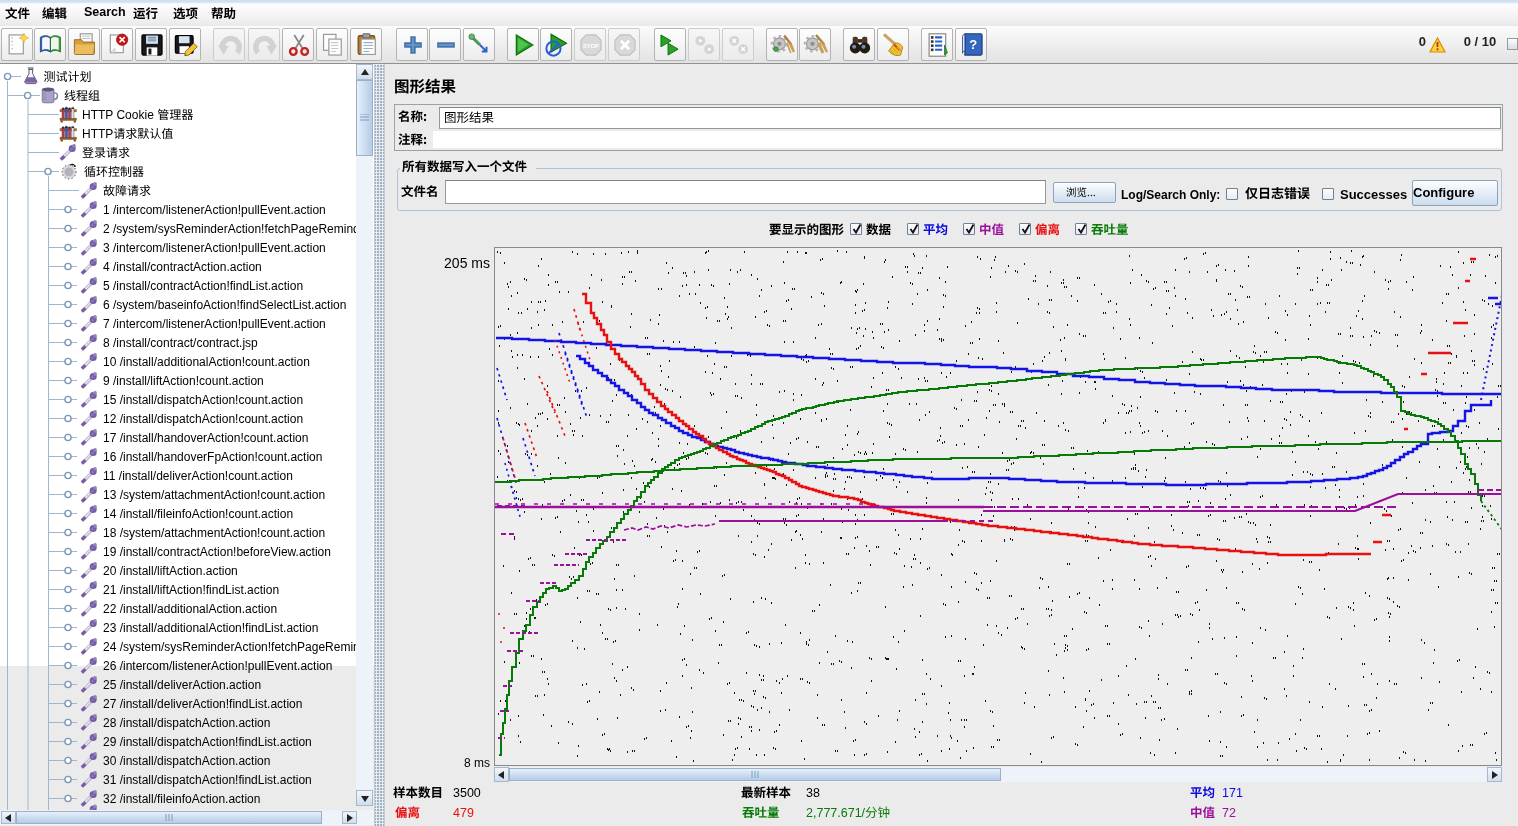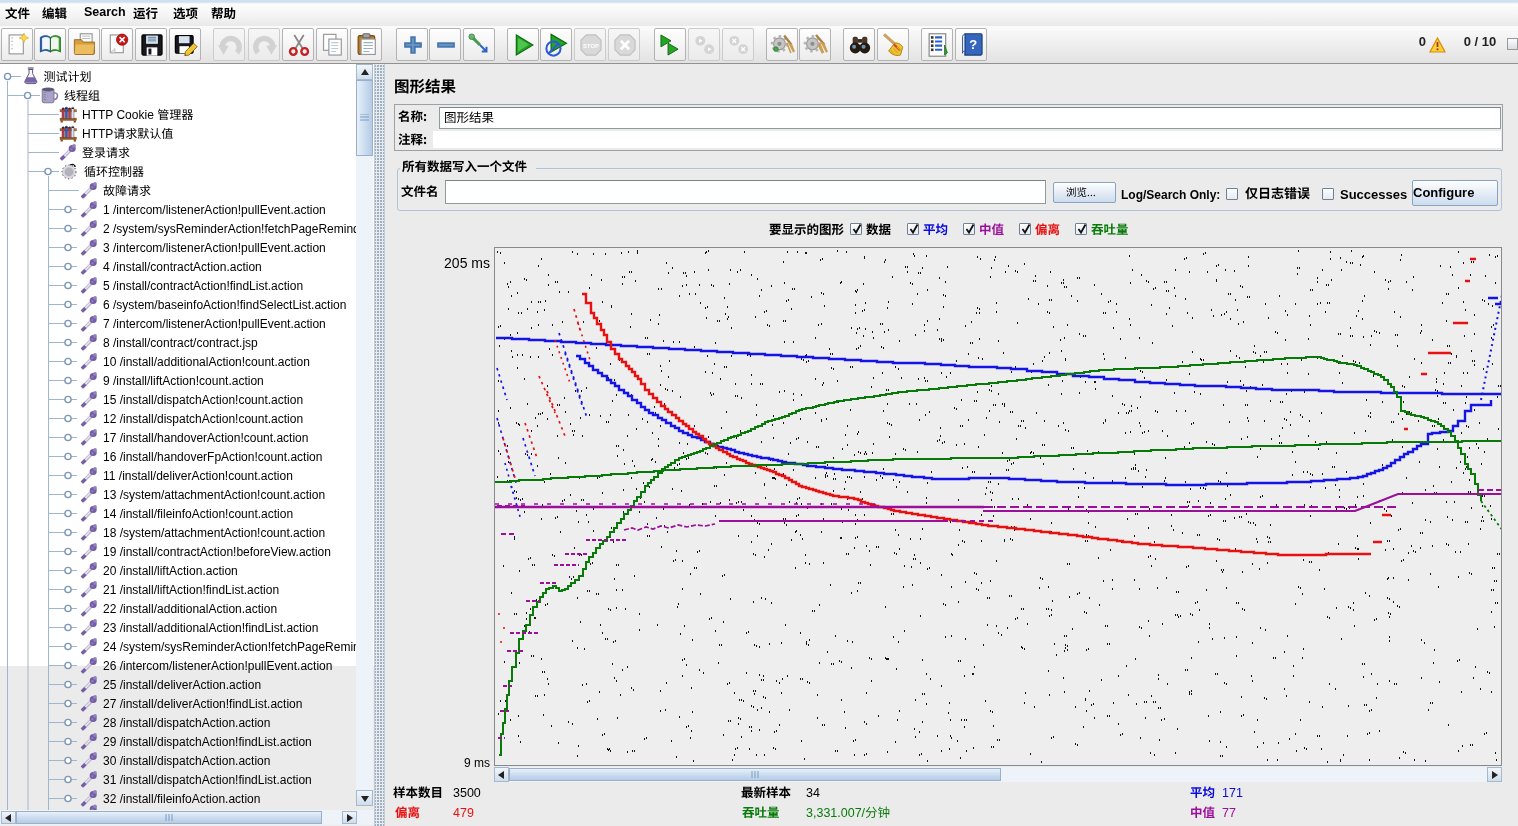--- a/index.html
+++ b/index.html
@@ -566,21 +566,21 @@
       <svg width="12" height="14" viewBox="0 0 12 14">
         <path d="M2.5 6 L5 9.5 L9.5 1.5" stroke="#111" stroke-width="1.8" fill="none"></path>
       </svg>
     </div>
     <div class="cb" style="left:690px;top:158px">
       <svg width="12" height="14" viewBox="0 0 12 14">
         <path d="M2.5 6 L5 9.5 L9.5 1.5" stroke="#111" stroke-width="1.8" fill="none"></path>
       </svg>
     </div>
     <div style="position:absolute;left:20px;top:190px;width:85px;text-align:right;font-size:14px">205 ms</div>
-    <div style="position:absolute;left:20px;top:691px;width:85px;text-align:right;font-size:12px">9 ms</div>
+    <div style="position:absolute;left:20px;top:691px;width:85px;text-align:right;font-size:12px">8 ms</div>
     <div style="position:absolute;left:109px;top:182px;width:1008px;height:519px;border:1px solid #87898c;background:#eeeeee">
       <svg width="1006" height="517" viewBox="0 0 1006 517" style="position:absolute;left:0;top:0">
         <path d="M419 8h1.2M301 191h1.2M303 190h1.2M164 67h1.2M565 92h1.2M358 493h1.2M360 492h1.2M588 88h1.2M590 88h1.2M192 178h1.2M194 179h1.2M29 264h1.2M418 6h1.2M166 299h1.2M656 57h1.2M184 195h1.2M599 470h1.2M42 64h1.2M741 389h1.2M260 225h1.2M132 504h1.2M868 8h1.2M352 178h1.2M15 34h1.2M391 411h1.2M393 411h1.2M776 191h1.2M765 249h1.2M767 248h1.2M328 315h1.2M956 106h1.2M702 287h1.2M704 287h1.2M896 174h1.2M898 174h1.2M291 277h1.2M5 5h1.2M187 313h1.2M98 261h1.2M794 491h1.2M246 452h1.2M248 453h1.2M178 94h1.2M827 459h1.2M516 216h1.2M518 215h1.2M747 324h1.2M753 274h1.2M755 275h1.2M128 264h1.2M895 33h1.2M46 411h1.2M110 391h1.2M112 391h1.2M277 230h1.2M310 315h1.2M495 29h1.2M222 73h1.2M224 73h1.2M33 311h1.2M35 310h1.2M494 142h1.2M496 143h1.2M729 435h1.2M731 436h1.2M371 445h1.2M163 76h1.2M335 106h1.2M337 106h1.2M795 177h1.2M43 54h1.2M45 54h1.2M262 275h1.2M264 276h1.2M40 448h1.2M42 448h1.2M553 339h1.2M527 400h1.2M529 401h1.2M591 402h1.2M593 401h1.2M442 193h1.2M444 192h1.2M356 420h1.2M19 243h1.2M21 244h1.2M392 156h1.2M626 294h1.2M121 317h1.2M123 317h1.2M311 114h1.2M313 113h1.2M472 219h1.2M332 404h1.2M546 514h1.2M475 95h1.2M477 95h1.2M162 377h1.2M16 103h1.2M772 289h1.2M774 290h1.2M570 112h1.2M501 378h1.2M406 130h1.2M841 261h1.2M516 279h1.2M241 255h1.2M243 254h1.2M113 130h1.2M569 90h1.2M974 200h1.2M640 411h1.2M520 371h1.2M522 370h1.2M902 358h1.2M904 359h1.2M30 206h1.2M32 207h1.2M233 473h1.2M235 473h1.2M19 291h1.2M789 171h1.2M791 172h1.2M513 18h1.2M925 300h1.2M644 341h1.2M566 146h1.2M75 247h1.2M486 335h1.2M50 53h1.2M121 342h1.2M735 247h1.2M692 65h1.2M994 7h1.2M630 185h1.2M272 77h1.2M274 78h1.2M631 165h1.2M633 165h1.2M694 444h1.2M696 443h1.2M501 313h1.2M868 429h1.2M301 283h1.2M695 241h1.2M412 244h1.2M343 154h1.2M231 215h1.2M152 276h1.2M989 486h1.2M991 485h1.2M127 36h1.2M3 175h1.2M656 318h1.2M979 162h1.2M23 65h1.2M645 123h1.2M647 124h1.2M676 259h1.2M678 259h1.2M705 111h1.2M361 44h1.2M144 382h1.2M47 424h1.2M49 424h1.2M381 299h1.2M383 299h1.2M676 267h1.2M107 385h1.2M24 415h1.2M937 178h1.2M939 178h1.2M545 210h1.2M254 479h1.2M256 479h1.2M387 230h1.2M259 397h1.2M261 398h1.2M941 134h1.2M521 191h1.2M205 55h1.2M644 90h1.2M187 341h1.2M800 214h1.2M723 233h1.2M725 234h1.2M288 271h1.2M290 271h1.2M640 221h1.2M807 346h1.2M561 407h1.2M266 194h1.2M294 462h1.2M617 233h1.2M107 245h1.2M353 262h1.2M917 42h1.2M798 418h1.2M211 70h1.2M832 55h1.2M834 55h1.2M264 427h1.2M845 10h1.2M227 328h1.2M229 327h1.2M102 230h1.2M104 229h1.2M956 234h1.2M743 76h1.2M378 130h1.2M435 431h1.2M228 487h1.2M121 360h1.2M899 64h1.2M529 16h1.2M659 507h1.2M185 386h1.2M150 90h1.2M152 90h1.2M191 211h1.2M193 210h1.2M424 172h1.2M275 212h1.2M277 212h1.2M369 9h1.2M464 282h1.2M815 268h1.2M134 24h1.2M136 24h1.2M442 488h1.2M985 441h1.2M346 290h1.2M638 220h1.2M640 220h1.2M492 377h1.2M91 140h1.2M787 180h1.2M800 356h1.2M696 176h1.2M698 175h1.2M462 493h1.2M578 221h1.2M245 183h1.2M822 488h1.2M824 488h1.2M714 376h1.2M851 14h1.2M245 22h1.2M856 3h1.2M293 206h1.2M183 356h1.2M837 219h1.2M839 219h1.2M935 455h1.2M937 455h1.2M894 433h1.2M446 93h1.2M448 92h1.2M141 241h1.2M355 119h1.2M357 119h1.2M136 66h1.2M331 225h1.2M335 337h1.2M388 221h1.2M119 331h1.2M114 501h1.2M277 177h1.2M509 293h1.2M755 139h1.2M814 454h1.2M803 339h1.2M805 340h1.2M612 396h1.2M614 396h1.2M772 512h1.2M452 19h1.2M896 268h1.2M94 167h1.2M807 169h1.2M591 287h1.2M593 288h1.2M139 218h1.2M872 486h1.2M874 485h1.2M332 217h1.2M773 70h1.2M450 389h1.2M431 456h1.2M750 157h1.2M752 157h1.2M924 214h1.2M545 330h1.2M547 331h1.2M730 251h1.2M431 250h1.2M340 388h1.2M9 414h1.2M377 84h1.2M405 263h1.2M456 306h1.2M383 468h1.2M569 388h1.2M571 388h1.2M862 288h1.2M900 87h1.2M902 87h1.2M251 425h1.2M609 111h1.2M113 361h1.2M115 362h1.2M840 441h1.2M679 40h1.2M459 160h1.2M461 161h1.2M753 18h1.2M630 230h1.2M517 251h1.2M957 272h1.2M894 389h1.2M644 379h1.2M646 380h1.2M419 481h1.2M757 316h1.2M978 430h1.2M662 164h1.2M970 173h1.2M302 251h1.2M304 250h1.2M874 512h1.2M610 378h1.2M612 378h1.2M739 270h1.2M1000 9h1.2M882 436h1.2M893 41h1.2M963 329h1.2M236 80h1.2M758 104h1.2M760 105h1.2M658 41h1.2M660 40h1.2M360 43h1.2M362 42h1.2M654 388h1.2M204 422h1.2M589 240h1.2M369 267h1.2M603 204h1.2M634 8h1.2M117 416h1.2M654 261h1.2M432 235h1.2M942 201h1.2M410 264h1.2M389 84h1.2M972 125h1.2M367 63h1.2M369 62h1.2M588 479h1.2M446 327h1.2M713 268h1.2M715 267h1.2M87 437h1.2M667 376h1.2M223 415h1.2M879 83h1.2M881 84h1.2M77 476h1.2M814 68h1.2M982 381h1.2M346 452h1.2M326 45h1.2M328 46h1.2M385 228h1.2M430 133h1.2M432 133h1.2M678 282h1.2M408 201h1.2M410 202h1.2M625 487h1.2M627 486h1.2M778 410h1.2M780 410h1.2M800 486h1.2M495 244h1.2M497 245h1.2M983 200h1.2M286 445h1.2M884 483h1.2M773 294h1.2M775 294h1.2M989 204h1.2M260 69h1.2M49 62h1.2M944 219h1.2M918 303h1.2M930 513h1.2M174 113h1.2M473 172h1.2M711 194h1.2M511 222h1.2M513 222h1.2M177 143h1.2M256 136h1.2M502 492h1.2M504 492h1.2M256 268h1.2M714 380h1.2M636 221h1.2M638 221h1.2M197 464h1.2M615 302h1.2M15 87h1.2M84 307h1.2M86 307h1.2M408 339h1.2M127 342h1.2M213 22h1.2M757 395h1.2M420 489h1.2M759 484h1.2M568 32h1.2M499 12h1.2M824 322h1.2M759 98h1.2M49 447h1.2M975 27h1.2M104 444h1.2M515 291h1.2M517 292h1.2M85 374h1.2M83 498h1.2M844 242h1.2M479 153h1.2M481 153h1.2M165 443h1.2M149 491h1.2M151 490h1.2M692 254h1.2M694 254h1.2M31 365h1.2M19 366h1.2M21 366h1.2M960 304h1.2M118 294h1.2M526 173h1.2M528 173h1.2M306 111h1.2M308 112h1.2M968 125h1.2M548 216h1.2M374 303h1.2M768 495h1.2M152 106h1.2M154 106h1.2M814 314h1.2M816 314h1.2M385 76h1.2M387 76h1.2M826 501h1.2M361 101h1.2M363 100h1.2M463 252h1.2M39 370h1.2M165 118h1.2M493 234h1.2M495 234h1.2M834 436h1.2M423 25h1.2M425 25h1.2M378 90h1.2M102 471h1.2M508 105h1.2M256 483h1.2M722 291h1.2M87 188h1.2M795 164h1.2M142 3h1.2M187 412h1.2M189 411h1.2M893 365h1.2M895 366h1.2M142 5h1.2M843 115h1.2M396 266h1.2M398 266h1.2M457 307h1.2M128 202h1.2M156 212h1.2M265 136h1.2M267 136h1.2M12 233h1.2M14 233h1.2M194 257h1.2M987 248h1.2M989 248h1.2M895 139h1.2M489 187h1.2M791 448h1.2M286 395h1.2M277 230h1.2M279 230h1.2M274 464h1.2M769 104h1.2M771 104h1.2M767 137h1.2M485 11h1.2M86 143h1.2M535 506h1.2M336 120h1.2M338 121h1.2M594 443h1.2M874 463h1.2M876 462h1.2M77 183h1.2M79 183h1.2M600 141h1.2M986 273h1.2M988 273h1.2M291 237h1.2M401 239h1.2M520 23h1.2M522 24h1.2M210 60h1.2M212 59h1.2M446 503h1.2M118 394h1.2M120 393h1.2M246 254h1.2M569 403h1.2M762 499h1.2M338 231h1.2M340 231h1.2M419 307h1.2M627 156h1.2M629 157h1.2M305 431h1.2M307 431h1.2M569 444h1.2M494 163h1.2M974 232h1.2M973 296h1.2M715 255h1.2M979 117h1.2M716 62h1.2M519 279h1.2M53 37h1.2M647 185h1.2M649 184h1.2M80 143h1.2M871 152h1.2M334 101h1.2M843 296h1.2M574 349h1.2M215 254h1.2M231 164h1.2M967 498h1.2M278 190h1.2M966 444h1.2M523 251h1.2M894 369h1.2M606 432h1.2M553 423h1.2M847 135h1.2M735 103h1.2M291 53h1.2M293 52h1.2M746 468h1.2M748 467h1.2M1000 505h1.2M514 348h1.2M516 348h1.2M49 234h1.2M660 163h1.2M48 467h1.2M401 421h1.2M316 49h1.2M427 446h1.2M429 446h1.2M847 108h1.2M617 148h1.2M536 204h1.2M538 205h1.2M106 32h1.2M382 259h1.2M384 259h1.2M965 304h1.2M404 301h1.2M996 79h1.2M898 354h1.2M566 35h1.2M568 35h1.2M963 4h1.2M603 310h1.2M951 73h1.2M105 377h1.2M101 346h1.2M103 346h1.2M756 428h1.2M655 505h1.2M29 31h1.2M663 431h1.2M256 458h1.2M258 459h1.2M913 305h1.2M284 435h1.2M307 291h1.2M469 428h1.2M529 455h1.2M392 504h1.2M136 440h1.2M324 415h1.2M455 274h1.2M543 56h1.2M306 493h1.2M403 394h1.2M82 350h1.2M584 145h1.2M67 253h1.2M69 252h1.2M94 40h1.2M816 258h1.2M818 259h1.2M653 183h1.2M450 34h1.2M36 54h1.2M785 154h1.2M787 154h1.2M214 371h1.2M216 370h1.2M997 320h1.2M999 320h1.2M764 321h1.2M495 333h1.2M410 19h1.2M412 19h1.2M623 428h1.2M463 413h1.2M465 413h1.2M296 61h1.2M112 501h1.2M913 332h1.2M29 131h1.2M992 424h1.2M994 425h1.2M938 415h1.2M971 178h1.2M973 179h1.2M532 376h1.2M239 507h1.2M121 433h1.2M955 19h1.2M683 369h1.2M685 368h1.2M507 156h1.2M509 156h1.2M369 507h1.2M371 506h1.2M892 293h1.2M894 293h1.2M91 436h1.2M121 147h1.2M60 34h1.2M62 34h1.2M251 385h1.2M253 384h1.2M177 241h1.2M326 173h1.2M188 205h1.2M82 400h1.2M623 476h1.2M782 512h1.2M456 490h1.2M507 205h1.2M976 260h1.2M510 24h1.2M727 324h1.2M812 224h1.2M243 288h1.2M566 103h1.2M42 218h1.2M356 345h1.2M473 106h1.2M219 116h1.2M640 266h1.2M642 266h1.2M706 112h1.2M708 112h1.2M345 290h1.2M515 164h1.2M517 164h1.2M682 481h1.2M854 260h1.2M169 156h1.2M425 291h1.2M216 37h1.2M218 38h1.2M949 125h1.2M431 255h1.2M890 302h1.2M911 230h1.2M481 341h1.2M483 342h1.2M10 453h1.2M78 329h1.2M5 453h1.2M455 488h1.2M467 220h1.2M556 490h1.2M558 489h1.2M216 147h1.2M218 146h1.2M582 53h1.2M585 129h1.2M259 446h1.2M690 234h1.2M95 316h1.2M97 315h1.2M327 477h1.2M329 477h1.2M490 453h1.2M310 307h1.2M726 322h1.2M728 322h1.2M478 500h1.2M892 331h1.2M966 185h1.2M25 494h1.2M980 419h1.2M951 296h1.2M953 297h1.2M169 278h1.2M157 211h1.2M660 454h1.2M992 191h1.2M398 232h1.2M745 38h1.2M747 39h1.2M930 272h1.2M246 489h1.2M557 353h1.2M195 490h1.2M482 60h1.2M484 61h1.2M746 449h1.2M726 67h1.2M694 24h1.2M390 410h1.2M392 411h1.2M846 391h1.2M577 381h1.2M947 55h1.2M19 289h1.2M775 153h1.2M612 468h1.2M614 468h1.2M961 108h1.2M182 217h1.2M184 216h1.2M393 54h1.2M213 189h1.2M552 64h1.2M554 65h1.2M62 157h1.2M64 157h1.2M775 277h1.2M425 315h1.2M295 195h1.2M165 463h1.2M535 205h1.2M975 497h1.2M977 497h1.2M128 242h1.2M822 34h1.2M893 34h1.2M729 390h1.2M470 334h1.2M444 71h1.2M530 180h1.2M891 263h1.2M512 380h1.2M829 341h1.2M599 37h1.2M870 345h1.2M148 235h1.2M951 46h1.2M953 46h1.2M789 441h1.2M613 54h1.2M615 53h1.2M865 17h1.2M653 373h1.2M207 256h1.2M188 25h1.2M177 20h1.2M639 332h1.2M284 144h1.2M57 307h1.2M59 308h1.2M119 430h1.2M935 326h1.2M205 346h1.2M403 287h1.2M845 513h1.2M501 55h1.2M977 113h1.2M979 113h1.2M107 487h1.2M109 486h1.2M875 275h1.2M670 210h1.2M65 284h1.2M220 95h1.2M904 510h1.2M331 171h1.2M269 309h1.2M284 477h1.2M996 364h1.2M580 459h1.2M45 166h1.2M47 165h1.2M986 216h1.2M739 23h1.2M892 350h1.2M894 351h1.2M617 341h1.2M352 229h1.2M354 229h1.2M792 116h1.2M345 35h1.2M996 342h1.2M998 342h1.2M695 366h1.2M697 367h1.2M631 418h1.2M409 318h1.2M658 454h1.2M894 393h1.2M70 164h1.2M584 86h1.2M321 199h1.2M323 199h1.2M252 107h1.2M336 416h1.2M338 416h1.2M708 240h1.2M710 241h1.2M887 154h1.2M667 183h1.2M420 87h1.2M64 44h1.2M344 413h1.2M346 414h1.2M855 15h1.2M857 15h1.2M580 496h1.2M582 497h1.2M77 393h1.2M970 62h1.2M271 218h1.2M232 71h1.2M274 396h1.2M266 432h1.2M268 432h1.2M765 108h1.2M53 436h1.2M979 67h1.2M867 416h1.2M869 416h1.2M15 472h1.2M610 172h1.2M235 351h1.2M53 27h1.2M322 470h1.2M809 500h1.2M811 501h1.2M681 344h1.2M683 344h1.2M744 269h1.2M746 269h1.2M806 112h1.2M845 512h1.2M953 115h1.2M955 115h1.2M868 236h1.2M868 248h1.2M92 454h1.2M94 453h1.2M317 363h1.2M319 363h1.2M813 126h1.2M266 460h1.2M369 474h1.2M386 99h1.2M388 100h1.2M219 238h1.2M221 238h1.2M844 249h1.2M290 73h1.2M312 260h1.2M314 259h1.2M730 22h1.2M298 222h1.2M352 393h1.2M432 513h1.2M19 366h1.2M288 226h1.2M914 129h1.2M680 505h1.2M843 86h1.2M845 86h1.2M791 146h1.2M696 410h1.2M145 250h1.2M911 166h1.2M31 371h1.2M391 142h1.2M393 142h1.2M40 370h1.2M110 6h1.2M663 427h1.2M741 408h1.2M635 77h1.2M987 258h1.2M13 39h1.2M191 479h1.2M193 478h1.2M889 261h1.2M471 503h1.2M195 326h1.2M258 354h1.2M375 317h1.2M498 478h1.2M37 317h1.2M39 317h1.2M469 196h1.2M154 239h1.2M133 167h1.2M848 507h1.2M465 510h1.2M801 503h1.2M677 78h1.2M166 100h1.2M296 292h1.2M621 56h1.2M862 249h1.2M656 448h1.2M634 163h1.2M636 163h1.2M477 224h1.2M479 224h1.2M554 368h1.2M556 367h1.2M417 337h1.2M920 304h1.2M432 73h1.2M926 430h1.2M22 107h1.2M266 42h1.2M781 198h1.2M85 170h1.2M822 110h1.2M104 73h1.2M725 508h1.2M727 508h1.2M402 472h1.2M76 331h1.2M703 253h1.2M858 362h1.2M822 56h1.2M859 378h1.2M398 389h1.2M751 266h1.2M926 115h1.2M171 435h1.2M359 207h1.2M643 223h1.2M533 51h1.2M356 80h1.2M556 362h1.2M215 145h1.2M741 355h1.2M743 355h1.2M703 394h1.2M22 45h1.2M733 46h1.2M735 46h1.2M41 352h1.2M279 221h1.2M469 479h1.2M608 65h1.2M610 65h1.2M832 514h1.2M3 466h1.2M130 361h1.2M276 296h1.2M608 175h1.2M925 285h1.2M927 285h1.2M8 318h1.2M681 163h1.2M630 110h1.2M288 175h1.2M445 188h1.2M425 368h1.2M522 75h1.2M170 141h1.2M172 142h1.2M390 359h1.2M363 335h1.2M365 335h1.2M300 284h1.2M116 59h1.2M427 474h1.2M478 426h1.2M680 367h1.2M682 367h1.2M376 433h1.2M181 509h1.2M456 388h1.2M482 9h1.2M653 309h1.2M655 308h1.2M369 206h1.2M371 206h1.2M127 29h1.2M129 29h1.2M873 168h1.2M875 169h1.2M330 227h1.2M929 395h1.2M376 139h1.2M547 197h1.2M549 197h1.2M212 108h1.2M651 33h1.2M653 34h1.2M172 284h1.2M350 480h1.2M234 252h1.2M3 79h1.2M5 78h1.2M467 293h1.2M469 294h1.2M841 360h1.2M693 258h1.2M618 455h1.2M487 111h1.2M887 217h1.2M224 397h1.2M226 397h1.2M752 189h1.2M725 464h1.2M228 374h1.2M448 47h1.2M450 48h1.2M483 110h1.2M853 359h1.2M855 360h1.2M495 463h1.2M497 464h1.2M637 22h1.2M240 136h1.2M325 12h1.2M327 11h1.2M769 450h1.2M771 451h1.2M933 462h1.2M381 232h1.2M170 462h1.2M310 5h1.2M199 99h1.2M409 383h1.2M808 401h1.2M352 197h1.2M486 293h1.2M360 290h1.2M362 289h1.2M23 468h1.2M890 32h1.2M229 119h1.2M231 119h1.2M306 256h1.2M422 46h1.2M863 301h1.2M600 279h1.2M732 134h1.2M832 369h1.2M834 370h1.2M281 433h1.2M761 291h1.2M952 98h1.2M954 98h1.2M544 340h1.2M680 22h1.2M137 213h1.2M430 167h1.2M699 144h1.2M958 162h1.2M721 18h1.2M723 17h1.2M232 436h1.2M234 435h1.2M930 242h1.2M907 199h1.2M210 205h1.2M212 206h1.2M690 51h1.2M292 428h1.2M625 91h1.2M326 172h1.2M111 174h1.2M113 174h1.2M368 88h1.2M496 252h1.2M593 264h1.2M591 463h1.2M728 273h1.2M730 273h1.2M258 443h1.2M260 443h1.2M526 399h1.2M88 74h1.2M3 163h1.2M968 225h1.2M990 28h1.2M369 229h1.2M374 410h1.2M376 411h1.2M166 41h1.2M444 91h1.2M446 91h1.2M297 41h1.2M299 41h1.2M762 209h1.2M22 85h1.2M594 350h1.2M363 204h1.2M365 205h1.2M288 14h1.2M590 293h1.2M592 293h1.2M191 417h1.2M633 204h1.2M498 268h1.2M356 230h1.2M953 477h1.2M400 494h1.2M957 27h1.2M919 512h1.2M254 501h1.2M268 428h1.2M311 396h1.2M313 397h1.2M256 127h1.2M671 43h1.2M673 43h1.2M264 482h1.2M944 434h1.2M769 173h1.2M898 301h1.2M971 149h1.2M268 449h1.2M270 450h1.2M979 86h1.2M879 372h1.2M881 371h1.2M311 394h1.2M660 311h1.2M176 493h1.2M351 4h1.2M898 330h1.2M159 159h1.2M168 93h1.2M514 212h1.2M704 362h1.2M105 168h1.2M181 303h1.2M582 30h1.2M584 30h1.2M981 196h1.2M270 351h1.2M589 364h1.2M591 365h1.2M555 24h1.2M741 108h1.2M617 332h1.2M914 164h1.2M916 165h1.2M751 143h1.2M855 88h1.2M857 88h1.2M721 313h1.2M23 488h1.2M314 392h1.2M805 472h1.2M432 321h1.2M434 320h1.2M875 97h1.2M997 116h1.2M73 474h1.2M712 24h1.2M599 134h1.2M570 111h1.2M649 130h1.2M671 330h1.2M669 34h1.2M671 34h1.2M481 65h1.2M973 244h1.2M975 244h1.2M429 77h1.2M136 147h1.2M867 53h1.2M243 470h1.2M245 471h1.2M729 66h1.2M484 91h1.2M240 148h1.2M242 148h1.2M112 292h1.2M4 98h1.2M496 138h1.2M397 29h1.2M349 241h1.2M813 188h1.2M454 501h1.2M56 478h1.2M147 171h1.2M939 402h1.2M488 397h1.2M538 33h1.2M540 33h1.2M404 93h1.2M324 357h1.2M642 160h1.2M301 255h1.2M808 312h1.2M907 138h1.2M909 139h1.2M359 507h1.2M714 493h1.2M184 469h1.2M242 24h1.2M429 130h1.2M461 113h1.2M645 490h1.2M191 37h1.2M554 447h1.2M926 392h1.2M362 81h1.2M364 80h1.2M269 64h1.2M271 63h1.2M278 500h1.2M280 501h1.2M491 240h1.2M202 304h1.2M204 303h1.2M750 119h1.2M863 311h1.2M139 328h1.2M311 5h1.2M163 191h1.2M669 471h1.2M243 476h1.2M16 345h1.2M509 158h1.2M645 178h1.2M392 175h1.2M394 176h1.2M400 119h1.2M394 189h1.2M479 325h1.2M481 326h1.2M127 422h1.2M362 343h1.2M815 42h1.2M817 42h1.2M746 114h1.2M893 330h1.2M874 348h1.2M46 271h1.2M424 484h1.2M427 412h1.2M199 320h1.2M201 320h1.2M985 249h1.2M907 171h1.2M328 135h1.2M350 234h1.2M731 340h1.2M672 436h1.2M940 142h1.2M942 143h1.2M320 165h1.2M60 270h1.2M62 269h1.2M21 175h1.2M23 176h1.2M590 451h1.2M187 428h1.2M237 512h1.2M925 85h1.2M783 495h1.2M908 504h1.2M910 505h1.2M29 378h1.2M63 495h1.2M884 253h1.2M859 185h1.2M322 447h1.2M948 155h1.2M950 155h1.2M504 174h1.2M290 377h1.2M261 507h1.2M236 108h1.2M152 174h1.2M32 156h1.2M453 465h1.2M835 4h1.2M463 354h1.2M184 48h1.2M653 280h1.2M43 77h1.2M641 456h1.2M802 26h1.2M455 472h1.2M239 445h1.2M937 92h1.2M906 313h1.2M908 312h1.2M418 311h1.2M420 311h1.2M415 35h1.2M417 36h1.2M784 48h1.2M841 205h1.2M926 83h1.2M499 259h1.2M582 346h1.2M584 345h1.2M446 438h1.2M15 160h1.2M567 133h1.2M229 50h1.2M390 12h1.2M792 388h1.2M598 230h1.2M765 380h1.2M988 121h1.2M431 426h1.2M132 188h1.2M512 213h1.2M551 361h1.2M553 361h1.2M650 470h1.2M158 148h1.2M477 426h1.2M635 35h1.2M694 446h1.2M696 446h1.2M807 410h1.2M999 379h1.2M987 269h1.2M570 400h1.2M26 65h1.2M55 226h1.2M864 115h1.2M851 224h1.2M144 366h1.2M961 220h1.2M311 107h1.2M160 165h1.2M858 113h1.2M860 114h1.2M717 196h1.2M719 197h1.2M178 313h1.2M180 312h1.2M69 150h1.2M746 191h1.2M539 459h1.2M92 343h1.2M94 343h1.2M757 433h1.2M503 385h1.2M952 269h1.2M149 254h1.2M463 297h1.2M338 210h1.2M519 282h1.2M2 229h1.2M523 178h1.2M525 178h1.2M133 4h1.2M559 396h1.2M35 361h1.2M711 342h1.2M281 226h1.2M465 178h1.2M467 178h1.2M199 178h1.2M971 219h1.2M670 230h1.2M363 184h1.2M371 476h1.2M939 245h1.2M941 245h1.2M490 246h1.2M83 274h1.2M339 226h1.2M876 88h1.2M604 357h1.2M266 350h1.2M466 472h1.2M858 355h1.2M355 162h1.2M569 39h1.2M571 39h1.2M25 252h1.2M27 251h1.2M300 320h1.2M827 22h1.2M708 6h1.2M710 5h1.2M999 333h1.2M1001 333h1.2M166 123h1.2M590 452h1.2M24 323h1.2M572 402h1.2M530 445h1.2M256 294h1.2M649 454h1.2M651 454h1.2M720 426h1.2M722 426h1.2M476 74h1.2M420 452h1.2M362 272h1.2M42 178h1.2M552 38h1.2M498 157h1.2M500 157h1.2M359 300h1.2M570 397h1.2M572 398h1.2M822 30h1.2M357 394h1.2M823 201h1.2M760 277h1.2M75 176h1.2M664 492h1.2M651 222h1.2M948 136h1.2M16 48h1.2M312 194h1.2M244 452h1.2M852 488h1.2M903 166h1.2M770 382h1.2M469 472h1.2M471 472h1.2M470 391h1.2M306 147h1.2M784 195h1.2M786 195h1.2M831 37h1.2M833 37h1.2M666 472h1.2M278 230h1.2M280 231h1.2M196 483h1.2M50 357h1.2M52 356h1.2M287 431h1.2M970 274h1.2M972 274h1.2M34 384h1.2M879 24h1.2M434 164h1.2M996 444h1.2M501 64h1.2M194 46h1.2M62 188h1.2M826 165h1.2M305 171h1.2M432 42h1.2M895 216h1.2M554 284h1.2M556 284h1.2M320 90h1.2M191 28h1.2M262 462h1.2M424 507h1.2M426 506h1.2M404 463h1.2M221 103h1.2M226 180h1.2M576 200h1.2M578 200h1.2M526 361h1.2M528 361h1.2M835 11h1.2M144 264h1.2M492 350h1.2M494 350h1.2M210 5h1.2M1003 138h1.2M1005 138h1.2M1001 512h1.2M198 513h1.2M57 107h1.2M204 37h1.2M869 457h1.2M871 457h1.2M279 484h1.2M281 483h1.2M961 109h1.2M976 14h1.2M978 14h1.2M650 229h1.2M446 125h1.2M82 508h1.2M305 287h1.2M124 112h1.2M126 112h1.2M258 306h1.2M260 307h1.2M461 197h1.2M182 359h1.2M451 129h1.2M132 419h1.2M129 216h1.2M101 100h1.2M965 214h1.2M717 391h1.2M466 152h1.2M122 470h1.2M690 422h1.2M692 422h1.2M762 472h1.2M36 408h1.2M38 408h1.2M796 143h1.2M350 152h1.2M96 27h1.2M853 458h1.2M868 89h1.2M860 300h1.2M862 301h1.2M454 455h1.2M483 199h1.2M301 268h1.2M303 267h1.2M225 131h1.2M86 252h1.2M88 252h1.2M152 288h1.2M154 288h1.2M943 339h1.2M342 133h1.2M814 173h1.2M500 9h1.2M448 356h1.2M450 357h1.2M881 450h1.2M208 425h1.2M189 378h1.2M79 300h1.2M340 503h1.2M342 503h1.2M185 149h1.2M220 383h1.2M89 401h1.2M663 460h1.2M665 460h1.2M479 419h1.2M179 220h1.2M21 250h1.2M273 302h1.2M798 428h1.2M752 49h1.2M754 49h1.2M590 134h1.2M447 195h1.2M449 194h1.2M326 256h1.2M255 108h1.2M725 494h1.2M721 33h1.2M747 361h1.2M749 362h1.2M416 319h1.2M876 426h1.2M568 430h1.2M1002 306h1.2M1004 306h1.2M264 399h1.2M740 301h1.2M583 240h1.2M455 125h1.2M547 113h1.2M43 109h1.2M43 18h1.2M608 333h1.2M399 305h1.2M401 306h1.2M802 20h1.2M804 20h1.2M713 468h1.2M962 413h1.2M964 412h1.2M197 392h1.2M17 109h1.2M312 434h1.2M314 435h1.2M140 33h1.2M338 243h1.2M554 52h1.2M556 52h1.2M469 294h1.2M113 502h1.2M115 503h1.2M815 226h1.2M817 227h1.2M899 436h1.2M901 436h1.2M125 447h1.2M54 101h1.2M276 355h1.2M309 511h1.2M789 404h1.2M387 125h1.2M659 294h1.2M248 262h1.2M576 48h1.2M491 170h1.2M974 325h1.2M976 326h1.2M52 431h1.2M122 208h1.2M412 24h1.2M63 210h1.2M121 198h1.2M123 198h1.2M731 499h1.2M691 319h1.2M693 318h1.2M327 137h1.2M173 25h1.2M700 355h1.2M702 354h1.2M570 182h1.2M393 82h1.2M572 316h1.2M574 316h1.2M689 11h1.2M691 10h1.2M849 260h1.2M851 261h1.2M349 464h1.2M211 4h1.2M213 3h1.2M135 79h1.2M809 144h1.2M916 298h1.2M305 385h1.2M662 340h1.2M496 499h1.2M498 499h1.2M196 440h1.2M833 305h1.2M596 457h1.2M598 456h1.2M792 67h1.2M917 255h1.2M347 201h1.2M772 315h1.2M138 442h1.2M57 77h1.2M240 501h1.2M242 500h1.2M639 288h1.2M553 137h1.2M735 71h1.2M918 29h1.2M830 240h1.2M903 282h1.2M905 281h1.2M74 329h1.2M846 22h1.2M137 503h1.2M139 503h1.2M902 98h1.2M606 46h1.2M506 387h1.2M1000 355h1.2M1002 355h1.2M942 148h1.2M694 195h1.2M554 105h1.2M987 52h1.2M989 53h1.2M645 149h1.2M535 271h1.2M808 224h1.2M269 507h1.2M234 36h1.2M13 61h1.2M351 306h1.2M353 306h1.2M780 84h1.2M782 85h1.2M633 447h1.2M314 316h1.2M963 503h1.2M456 339h1.2M448 59h1.2M172 164h1.2M414 156h1.2M740 52h1.2M269 237h1.2M310 108h1.2M906 7h1.2M370 55h1.2M985 281h1.2M908 154h1.2M573 183h1.2M732 238h1.2M870 183h1.2M70 215h1.2M421 156h1.2M758 275h1.2M672 188h1.2M1002 8h1.2M721 32h1.2M558 79h1.2M367 251h1.2M328 271h1.2M632 271h1.2M635 184h1.2M556 275h1.2M12 36h1.2M220 268h1.2M968 54h1.2M289 143h1.2M230 66h1.2M186 243h1.2M141 181h1.2M861 68h1.2M431 8h1.2M119 132h1.2M621 64h1.2M923 173h1.2M1002 149h1.2M592 203h1.2M644 175h1.2M618 80h1.2M731 225h1.2M608 106h1.2M361 85h1.2M43 166h1.2M875 165h1.2M984 175h1.2M36 183h1.2M27 107h1.2M995 258h1.2M392 60h1.2M73 44h1.2M225 255h1.2M346 261h1.2M937 298h1.2M320 230h1.2M680 48h1.2M784 188h1.2M109 128h1.2M298 146h1.2M232 59h1.2M12 198h1.2M298 94h1.2M640 217h1.2M415 291h1.2M155 72h1.2M792 125h1.2M152 237h1.2M81 263h1.2M330 229h1.2M388 163h1.2M294 254h1.2M368 36h1.2M938 238h1.2M320 131h1.2M417 56h1.2M797 227h1.2M800 56h1.2M370 204h1.2M101 228h1.2M342 3h1.2M347 274h1.2M365 98h1.2M115 116h1.2M98 6h1.2M647 239h1.2M400 282h1.2M503 146h1.2M486 267h1.2M516 124h1.2M298 152h1.2M600 134h1.2M905 12h1.2M444 30h1.2M369 255h1.2M976 103h1.2M634 71h1.2M46 11h1.2M610 173h1.2M827 226h1.2M199 24h1.2M748 74h1.2M805 167h1.2M825 55h1.2M360 267h1.2M117 153h1.2M427 281h1.2M192 196h1.2M165 137h1.2M360 57h1.2M745 133h1.2M730 263h1.2M121 278h1.2M966 138h1.2M36 80h1.2M107 54h1.2M278 168h1.2M98 283h1.2M470 78h1.2M24 177h1.2M809 257h1.2M623 165h1.2M22 120h1.2M993 56h1.2M831 194h1.2M679 145h1.2M404 234h1.2M728 157h1.2M3 133h1.2M256 27h1.2M520 119h1.2M996 90h1.2M869 48h1.2M549 109h1.2M31 32h1.2M573 261h1.2M32 61h1.2M820 194h1.2M690 163h1.2M246 150h1.2M47 257h1.2M9 15h1.2M540 28h1.2M332 228h1.2M422 204h1.2M262 288h1.2M78 187h1.2M210 124h1.2M302 4h1.2M972 209h1.2M803 3h1.2M689 199h1.2M190 25h1.2M694 126h1.2M360 276h1.2M863 63h1.2M753 9h1.2M292 4h1.2M674 60h1.2M503 93h1.2M229 227h1.2M241 190h1.2M593 275h1.2M187 38h1.2M744 110h1.2M790 92h1.2M93 274h1.2M762 294h1.2M997 58h1.2M67 74h1.2M269 236h1.2M697 70h1.2M687 114h1.2M951 254h1.2M115 167h1.2M168 261h1.2M970 221h1.2M770 56h1.2M371 298h1.2M365 244h1.2M489 259h1.2M959 254h1.2M919 111h1.2M136 230h1.2M878 128h1.2M378 196h1.2M963 40h1.2M815 239h1.2M705 240h1.2M583 249h1.2M591 262h1.2M945 18h1.2M621 293h1.2M369 10h1.2M396 177h1.2M259 272h1.2M9 91h1.2M815 77h1.2M184 94h1.2M196 221h1.2M867 71h1.2M860 257h1.2M403 121h1.2M884 85h1.2M687 285h1.2M572 77h1.2M549 173h1.2M484 65h1.2M23 251h1.2M5 206h1.2M289 94h1.2M52 171h1.2M200 46h1.2M538 116h1.2M323 77h1.2M436 224h1.2M970 155h1.2M329 58h1.2M742 62h1.2M165 178h1.2M496 20h1.2M2 4h1.2M270 250h1.2M813 91h1.2M941 131h1.2M590 225h1.2M116 58h1.2M855 80h1.2M748 137h1.2M326 284h1.2M646 27h1.2M288 73h1.2M948 192h1.2M217 125h1.2M126 5h1.2M536 124h1.2M352 251h1.2M781 257h1.2M676 278h1.2M844 125h1.2M731 64h1.2M77 4h1.2M442 82h1.2M373 212h1.2M36 206h1.2M389 14h1.2M495 226h1.2M160 214h1.2M905 69h1.2M926 77h1.2M377 205h1.2M173 129h1.2M657 95h1.2M84 230h1.2M718 68h1.2M360 65h1.2M532 257h1.2M669 233h1.2M642 121h1.2M262 31h1.2M697 104h1.2M35 109h1.2M897 192h1.2M427 20h1.2M752 170h1.2M163 198h1.2M790 63h1.2M943 171h1.2M998 77h1.2M636 158h1.2M163 41h1.2M91 267h1.2M968 15h1.2M445 180h1.2M563 178h1.2M671 66h1.2M13 214h1.2M996 271h1.2M969 88h1.2M765 201h1.2M52 138h1.2M221 220h1.2M261 167h1.2M568 175h1.2M911 34h1.2M705 146h1.2M116 280h1.2M350 187h1.2M276 38h1.2M836 32h1.2M724 292h1.2M235 22h1.2M346 34h1.2M1000 35h1.2M171 15h1.2M1003 181h1.2M82 6h1.2M429 83h1.2M840 237h1.2M249 4h1.2M264 48h1.2M233 69h1.2M671 132h1.2M907 245h1.2M482 144h1.2M509 292h1.2M423 131h1.2M161 270h1.2M797 204h1.2M786 116h1.2M830 64h1.2M3 203h1.2M753 173h1.2M541 165h1.2M40 170h1.2M867 9h1.2M261 157h1.2M400 206h1.2M157 185h1.2M503 236h1.2M639 206h1.2M289 275h1.2M362 186h1.2M336 256h1.2M734 174h1.2M935 274h1.2M370 81h1.2M326 76h1.2M289 35h1.2M768 114h1.2" stroke="#151515" stroke-width="1.2" shape-rendering="crispEdges"></path>
         <path d="M1 90 H17 V91 H34 V92 H50 V93 H66 V94 H81 V95 H96 V96 H111 V97 H126 V98 H142 V99 H158 V100 H174 V101 H190 V102 H206 V103 H222 V104 H238 V105 H254 V106 H270 V107 H286 V108 H302 V109 H318 V110 H334 V111 H350 V112 H366 V113 H382 V114 H398 V115 H414 V115 H430 V116 H446 V117 H460 V118 H474 V119 H488 V119 H502 V120 H516 V121 H532 V123 H547 V124 H562 V126 H578 V128 H594 V129 H609 V131 H624 V132 H640 V134 H655 V135 H670 V136 H685 V137 H700 V138 H716 V138 H731 V139 H746 V140 H761 V141 H777 V142 H792 V142 H808 V142 H824 V143 H839 V144 H855 V144 H870 V144 H886 V145 H901 V145 H916 V145 H932 V145 H947 V146 H962 V146 H978 V146 H993 V146 H1008 V146" stroke="#1414e6" stroke-width="2.4" fill="none"></path>
         <path d="M81 108 H85 V111 H90 V115 H94 V118 H98 V122 H103 V125 H107 V128 H112 V132 H116 V135 H120 V138 H124 V142 H129 V145 H133 V148 H137 V152 H142 V155 H146 V159 H150 V162 H154 V165 H158 V167 H163 V170 H167 V172 H171 V175 H176 V178 H180 V180 H184 V183 H188 V185 H193 V187 H197 V189 H202 V190 H206 V192 H210 V194 H215 V196 H219 V198 H223 V199 H228 V200 H232 V201 H236 V202 H240 V204 H244 V205 H249 V206 H253 V207 H257 V208 H262 V209 H266 V210 H270 V210 H274 V211 H278 V212 H283 V213 H287 V214 H291 V215 H296 V215 H300 V216 H304 V216 H308 V217 H312 V218 H317 V218 H321 V219 H325 V219 H330 V220 H334 V220 H338 V221 H342 V221 H347 V222 H351 V222 H356 V222 H360 V223 H364 V223 H369 V224 H373 V224 H377 V224 H381 V225 H385 V225 H389 V226 H393 V226 H397 V226 H401 V227 H405 V227 H409 V228 H413 V228 H417 V229 H421 V229 H425 V229 H429 V230 H433 V230 H437 V231 H441 V231 H445 V231 H449 V231 H453 V231 H457 V231 H461 V231 H465 V231 H469 V231 H474 V230 H478 V230 H482 V230 H486 V230 H490 V230 H494 V230 H498 V230 H502 V230 H506 V230 H510 V230 H514 V231 H518 V231 H522 V231 H526 V231 H530 V232 H534 V232 H538 V232 H542 V232 H546 V233 H550 V233 H554 V233 H558 V233 H562 V234 H566 V234 H570 V234 H574 V234 H578 V234 H582 V234 H586 V234 H590 V235 H594 V235 H598 V235 H602 V235 H606 V235 H610 V235 H614 V235 H618 V235 H622 V235 H626 V235 H631 V236 H635 V236 H639 V236 H643 V236 H647 V236 H651 V236 H655 V236 H659 V236 H663 V236 H667 V236 H671 V237 H675 V237 H679 V237 H683 V237 H687 V237 H691 V237 H695 V237 H699 V237 H703 V237 H707 V237 H711 V236 H715 V236 H719 V236 H723 V236 H727 V236 H731 V236 H735 V236 H739 V236 H743 V236 H747 V236 H752 V235 H756 V235 H760 V235 H764 V235 H768 V235 H772 V235 H776 V235 H780 V235 H784 V235 H788 V235 H792 V234 H796 V234 H800 V234 H804 V234 H808 V234 H812 V234 H816 V233 H821 V233 H825 V233 H829 V232 H834 V232 H838 V232 H842 V231 H846 V231 H850 V231 H855 V230 H859 V230 H863 V229 H868 V228 H872 V226 H876 V225 H880 V223 H884 V222 H888 V220 H892 V218 H896 V215 H900 V212 H905 V209 H909 V206 H913 V204 H918 V201 H922 V198 H926 V196 H933 V186 H937 V185 H941 V185 H945 V184 H949 V184 H953 V183 H958 V178 H963 V173 H970 V163 H976 V157 H981 V157 H985 V157 H990 V157 H996 V152" stroke="#1414e6" stroke-width="2.4" fill="none"></path>
         <path d="M986 152 L1007 47" stroke="#1414e6" stroke-width="2" stroke-dasharray="2 3.5" fill="none"></path>
         <path d="M993 50 h10 M1000 56 h8" stroke="#1414e6" stroke-width="2.4" fill="none"></path>
         <path d="M64 85 L92 170 M70 105 L88 160 M2 120 L12 152 M2 170 L22 238 M28 190 L40 228" stroke="#1414e6" stroke-width="1.7" stroke-dasharray="2.5 4" fill="none"></path>
         <path d="M87 46 H91 V55 H96 V65 H99 V70 H102 V76 H106 V82 H109 V87 H112 V94 H116 V101 H120 V106 H124 V111 H127 V114 H131 V118 H134 V121 H137 V124 H140 V128 H143 V131 H146 V136 H150 V142 H154 V146 H158 V150 H162 V154 H166 V158 H170 V161 H173 V164 H177 V167 H181 V170 H184 V173 H188 V176 H191 V178 H194 V181 H198 V184 H201 V186 H204 V188 H208 V191 H211 V194 H214 V196 H218 V198 H221 V200 H224 V202 H228 V204 H232 V206 H235 V208 H238 V209 H242 V211 H245 V212 H248 V213 H251 V215 H254 V216 H257 V217 H260 V218 H263 V219 H266 V220 H269 V221 H272 V222 H275 V223 H278 V224 H281 V226 H284 V227 H287 V228 H290 V230 H294 V232 H297 V234 H301 V236 H304 V238 H307 V239 H311 V240 H314 V241 H318 V242 H321 V243 H324 V244 H328 V245 H331 V246 H335 V247 H338 V248 H341 V248 H344 V249 H347 V249 H350 V249 H353 V250 H356 V250 H359 V251 H363 V252 H366 V254 H370 V255 H373 V256 H376 V257 H380 V258 H383 V259 H386 V259 H389 V260 H393 V261 H396 V262 H399 V263 H402 V263 H405 V264 H408 V264 H411 V265 H414 V265 H417 V266 H420 V266 H423 V267 H427 V267 H430 V268 H433 V268 H436 V269 H439 V269 H442 V270 H446 V270 H449 V271 H452 V271 H455 V272 H458 V272 H462 V273 H465 V273 H468 V274 H471 V274 H474 V275 H477 V275 H481 V276 H484 V276 H487 V277 H490 V277 H493 V278 H496 V278 H500 V278 H503 V279 H506 V279 H509 V279 H512 V280 H515 V280 H518 V280 H521 V281 H524 V281 H527 V281 H530 V282 H533 V282 H536 V282 H539 V283 H543 V283 H546 V284 H549 V284 H552 V284 H555 V285 H558 V285 H561 V285 H564 V286 H567 V286 H570 V286 H573 V287 H576 V287 H579 V287 H582 V288 H585 V288 H588 V289 H591 V289 H594 V289 H597 V290 H600 V290 H603 V291 H606 V291 H609 V291 H613 V292 H616 V292 H619 V292 H622 V293 H625 V293 H628 V294 H631 V294 H634 V294 H637 V295 H640 V295 H643 V296 H646 V296 H649 V296 H652 V296 H655 V297 H658 V297 H661 V297 H664 V297 H667 V298 H670 V298 H673 V298 H676 V298 H679 V298 H683 V299 H686 V299 H689 V299 H692 V299 H695 V299 H698 V300 H701 V300 H704 V300 H707 V300 H710 V301 H713 V301 H716 V301 H719 V301 H722 V302 H725 V302 H728 V302 H731 V302 H734 V303 H737 V303 H740 V303 H743 V303 H746 V304 H749 V304 H753 V304 H756 V304 H759 V305 H762 V305 H765 V305 H768 V305 H771 V306 H774 V306 H777 V306 H780 V306 H783 V307 H786 V307 H789 V307 H792 V307 H795 V307 H798 V307 H801 V307 H804 V307 H807 V307 H810 V307 H813 V307 H816 V307 H819 V307 H822 V307 H825 V307 H828 V307 H831 V306 H834 V306 H837 V306 H840 V306 H843 V306 H846 V306 H849 V306 H852 V306 H855 V306 H858 V306 H861 V306 H864 V306 H867 V306 H870 V306 H873 V306 H876 V306" stroke="#e81111" stroke-width="2.4" fill="none"></path>
         <path d="M878 294 h9 M887 267 h9 M909 181 h4 M926 126 h6 M933 105 h23 M958 75 h15 M970 33 h5 M975 11 h6" stroke="#e81111" stroke-width="2.6" fill="none"></path>
@@ -610,25 +610,25 @@
     </svg>
     <div class="sbthumb" style="left:124px;top:703px;width:492px;height:13px"></div>
     <svg class="arr" style="left:366px;top:706px" width="8" height="7">
       <path d="M1 0 v7 M4 0 v7 M7 0 v7" stroke="#7a9cc0"></path>
     </svg>
     <div class="sbbtn" style="left:1102px;top:702px;width:15px;height:15px"></div>
     <svg class="arr" style="left:1107px;top:706px" width="6" height="8">
       <path d="M0 0 v8 L6 4z" fill="#222"></path>
     </svg>
     <div class="statval" style="left:68px;top:721px">3500</div>
-    <div class="statval" style="left:421px;top:721px">34</div>
+    <div class="statval" style="left:421px;top:721px">38</div>
     <div class="statval" style="left:837px;top:721px;color:#0b0bdd">171</div>
     <div class="statval" style="left:68px;top:741px;color:#e81111">479</div>
-    <div class="statval" style="left:421px;top:741px;color:#087a08">3,331.007/</div>
-    <div class="statval" style="left:837px;top:741px;color:#9b109b">77</div>
+    <div class="statval" style="left:421px;top:741px;color:#087a08">2,777.671/</div>
+    <div class="statval" style="left:837px;top:741px;color:#9b109b">72</div>
   </div>
 <svg width="1518" height="826" viewBox="0 0 1518 826" style="position:absolute;left:0;top:0;pointer-events:none">
     <g transform="translate(394,92) scale(0.015500,-0.015500)" fill="#000">
       <path transform="translate(0,0)" d="M72 811V-90H187V-54H809V-90H930V811ZM266 139C400 124 565 86 665 51H187V349C204 325 222 291 230 268C285 281 340 298 395 319L358 267C442 250 548 214 607 186L656 260C599 285 505 314 425 331C452 343 480 355 506 369C583 330 669 300 756 281C767 303 789 334 809 356V51H678L729 132C626 166 457 203 320 217ZM404 704C356 631 272 559 191 514C214 497 252 462 270 442C290 455 310 470 331 487C353 467 377 448 402 430C334 403 259 381 187 367V704ZM415 704H809V372C740 385 670 404 607 428C675 475 733 530 774 592L707 632L690 627H470C482 642 494 658 504 673ZM502 476C466 495 434 516 407 539H600C572 516 538 495 502 476Z"></path>
       <path transform="translate(1000,0)" d="M822 835C766 754 656 673 564 627C594 604 629 568 649 542C752 602 861 690 936 789ZM843 560C784 474 672 388 578 337C608 314 642 279 662 253C765 317 876 412 953 514ZM860 293C792 170 660 68 526 10C556 -16 591 -57 610 -87C757 -12 889 103 974 249ZM375 680V464H260V680ZM32 464V353H147C142 220 117 88 20 -15C47 -33 89 -73 108 -97C227 26 254 189 259 353H375V-89H492V353H589V464H492V680H576V791H50V680H148V464Z"></path>
       <path transform="translate(2000,0)" d="M26 73 45 -50C152 -27 292 0 423 29L413 141C273 115 125 88 26 73ZM57 419C74 426 99 433 189 443C155 398 126 363 110 348C76 312 54 291 26 285C40 252 60 194 66 170C95 185 140 197 412 245C408 271 405 317 406 349L233 323C304 402 373 494 429 586L323 655C305 620 284 584 263 550L178 544C234 619 288 711 328 800L204 851C167 739 100 622 78 592C56 562 38 542 16 536C31 503 51 444 57 419ZM622 850V727H411V612H622V502H438V388H932V502H747V612H956V727H747V850ZM462 314V-89H579V-46H791V-85H914V314ZM579 62V206H791V62Z"></path>
       <path transform="translate(3000,0)" d="M152 803V383H439V323H54V214H351C266 138 142 72 23 37C50 12 86 -34 105 -63C225 -19 347 59 439 151V-90H566V156C659 66 781 -12 897 -57C915 -26 951 20 978 45C864 79 742 142 654 214H949V323H566V383H856V803ZM277 547H439V483H277ZM566 547H725V483H566ZM277 703H439V640H277ZM566 703H725V640H566Z"></path>
     </g>
     <g transform="translate(398,121) scale(0.012500,-0.012500)" fill="#000">
       <path transform="translate(0,0)" d="M236 503C274 473 320 435 359 400C256 350 143 313 28 290C50 264 78 213 90 180C140 192 189 206 238 222V-89H358V-46H735V-89H859V361H534C672 449 787 564 857 709L774 757L754 751H460C480 776 499 801 517 827L382 855C322 761 211 660 47 588C74 568 112 522 130 493C218 538 292 588 355 643H675C623 574 553 513 471 461C427 499 373 540 329 571ZM735 63H358V252H735Z"></path>

